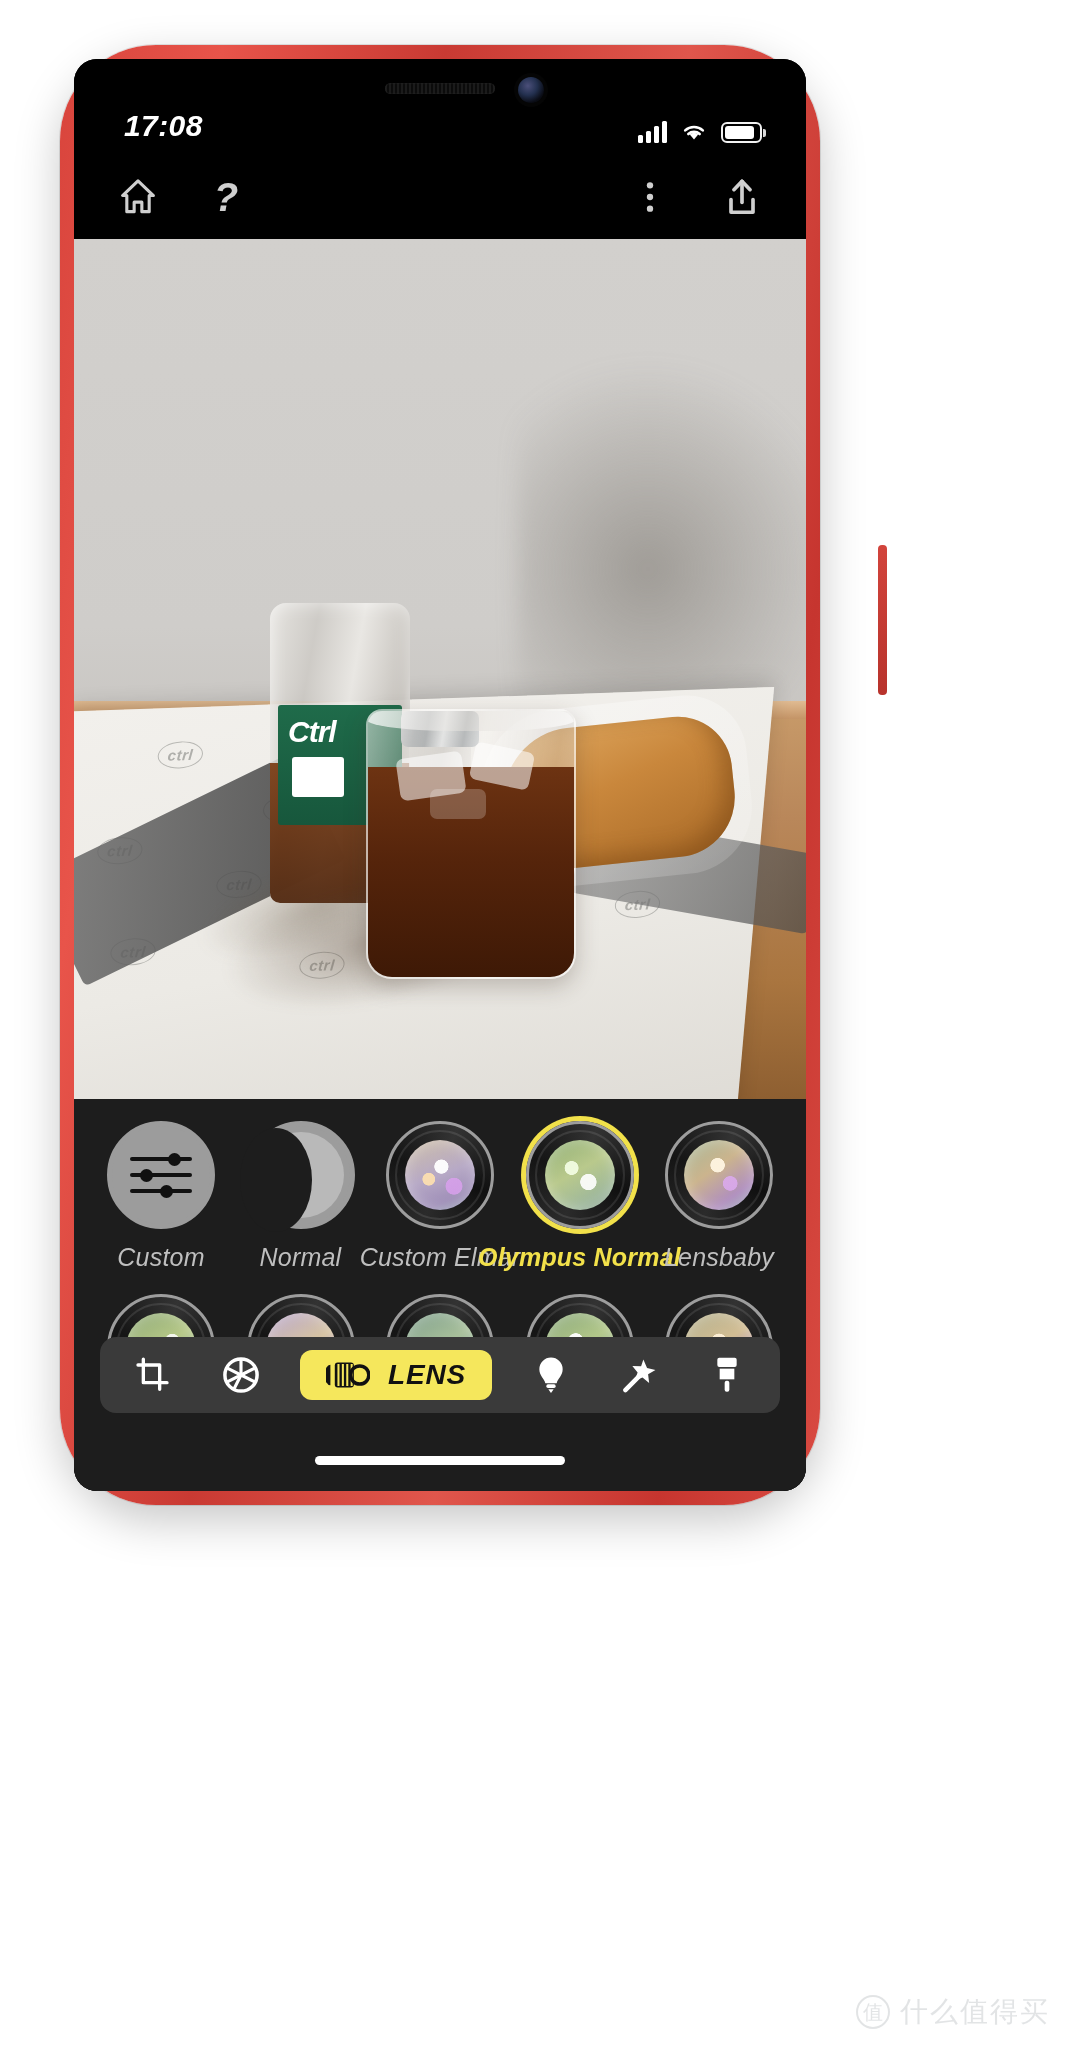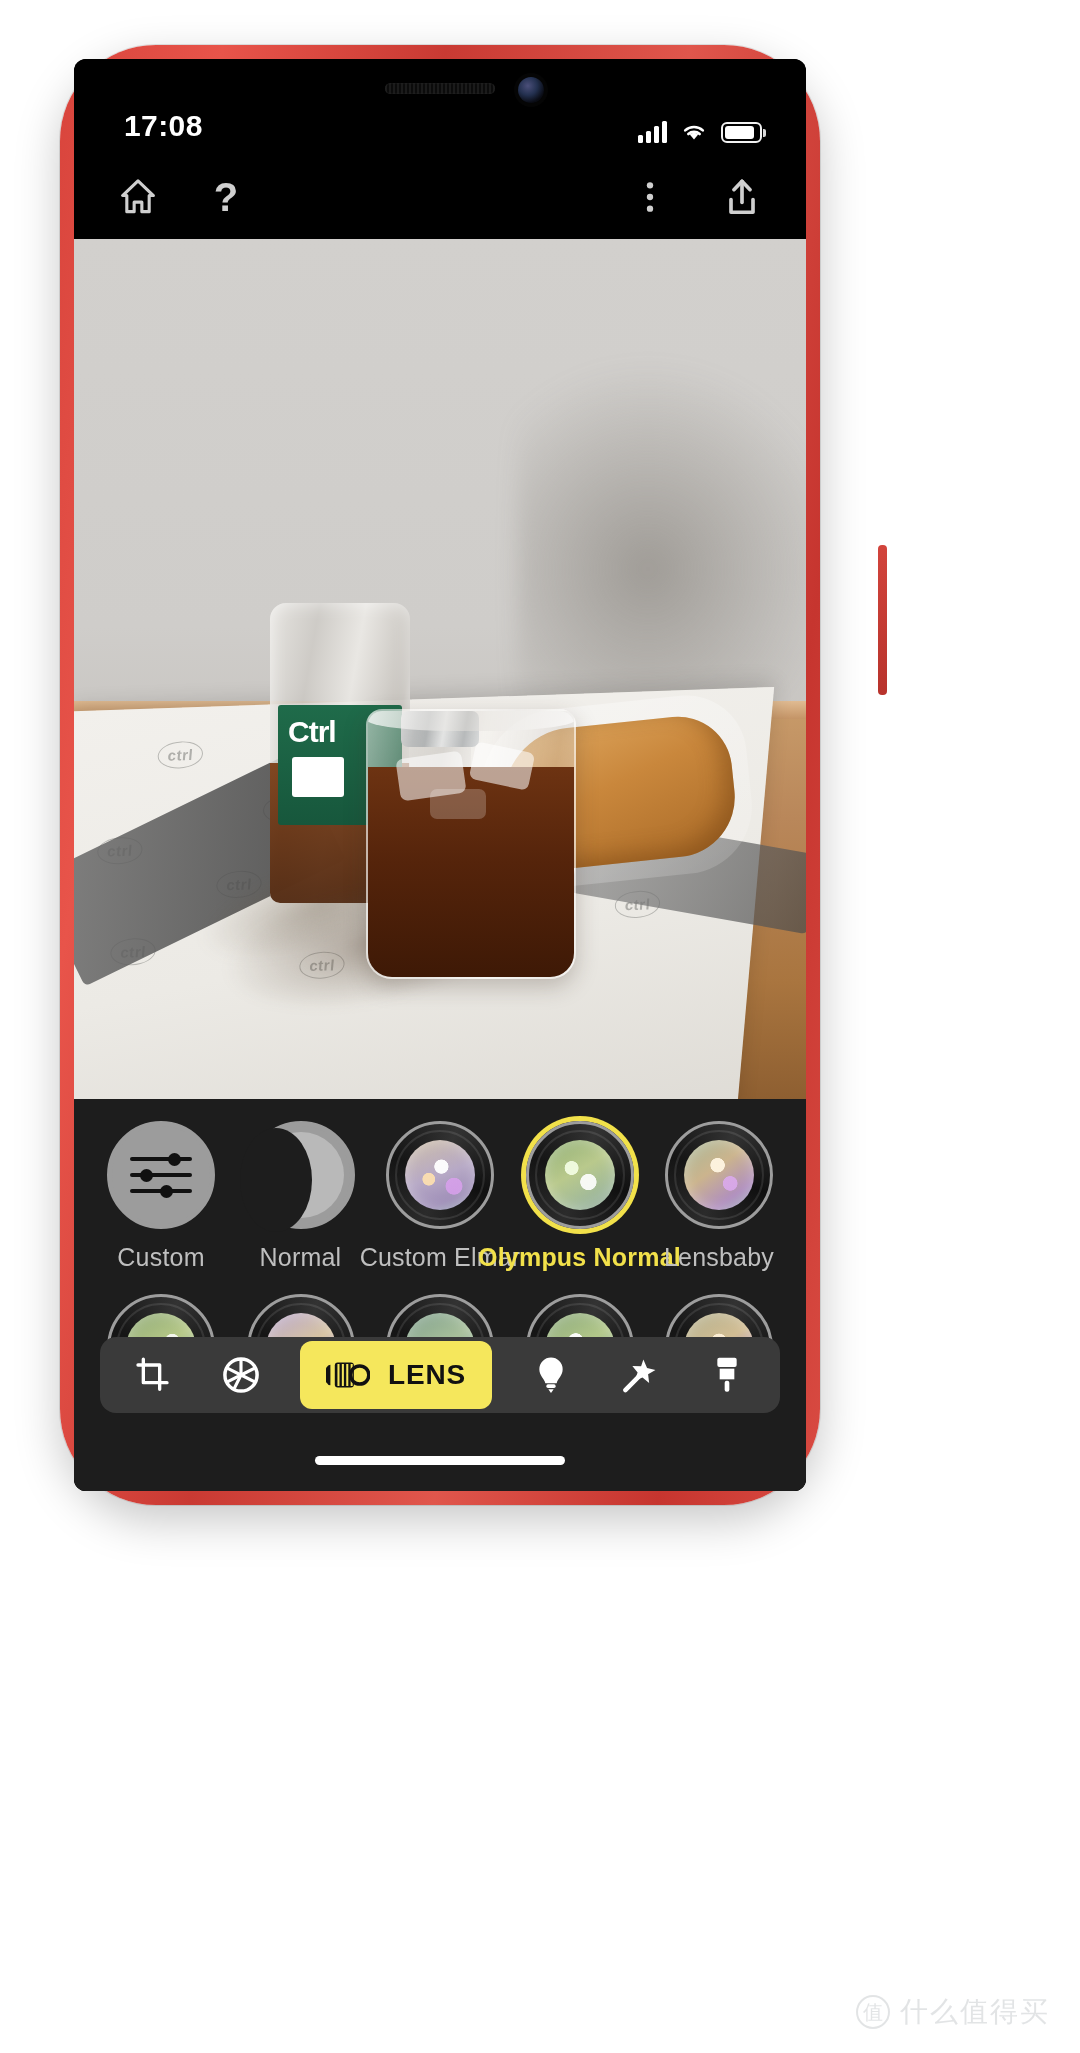--- a/index.html
+++ b/index.html
@@ -11,22 +11,23 @@
 
   
   .phone{
     position:absolute; left:60px; top:45px; width:760px; height:1460px;
     border-radius:96px;
     background:linear-gradient(100deg,#d8443c 0%,#e8544a 16%,#c93a33 38%,#e0564c 62%,#c6352f 84%,#d94b42 100%);
     box-shadow:0 0 0 1px rgba(0,0,0,.10), 0 16px 46px rgba(0,0,0,.22);
   }
   .phone-inner{
     position:absolute; left:14px; top:14px; right:14px; bottom:14px;
-    border-radius:12px; background:#000;
+    border-radius:23px; background:#000;
     overflow:hidden;
+    font-style:italic;
   }
   
   .btn-side{ position:absolute; background:linear-gradient(180deg,#d2443c,#b8332c); border-radius:4px; }
   .btn-mute{ left:52px; top:335px; width:9px; height:64px; }
   .btn-vup { left:52px; top:455px; width:9px; height:104px; }
   .btn-vdn { left:52px; top:588px; width:9px; height:104px; }
   .btn-pwr { left:818px; top:500px; width:9px; height:150px; }
 
   
   .screen{ position:absolute; inset:0; background:#000; }
@@ -269,21 +270,21 @@
 
   
   .toolbar{
     position:absolute; left:26px; right:26px; bottom:78px; height:76px;
     background:#3a3a3a; border-radius:16px;
     display:flex; align-items:center; justify-content:space-between;
     padding:0 24px; z-index:22;
   }
   .tool{ width:58px; height:58px; display:flex; align-items:center; justify-content:center; }
   .lensbtn{
-    background:#f5e75c; border-radius:12px; height:68px;
+    background:#f5e75c; border-radius:12px; height:50px;
     display:flex; align-items:center; gap:18px; padding:0 26px;
   }
   .lensbtn .txt{ color:#111; font-weight:700; font-size:28px; letter-spacing:.8px; }
 
   .homeindicator{
     position:absolute; left:50%; transform:translateX(-50%); bottom:26px;
     width:250px; height:9px; border-radius:6px; background:#fff; z-index:24;
   }
 
   

